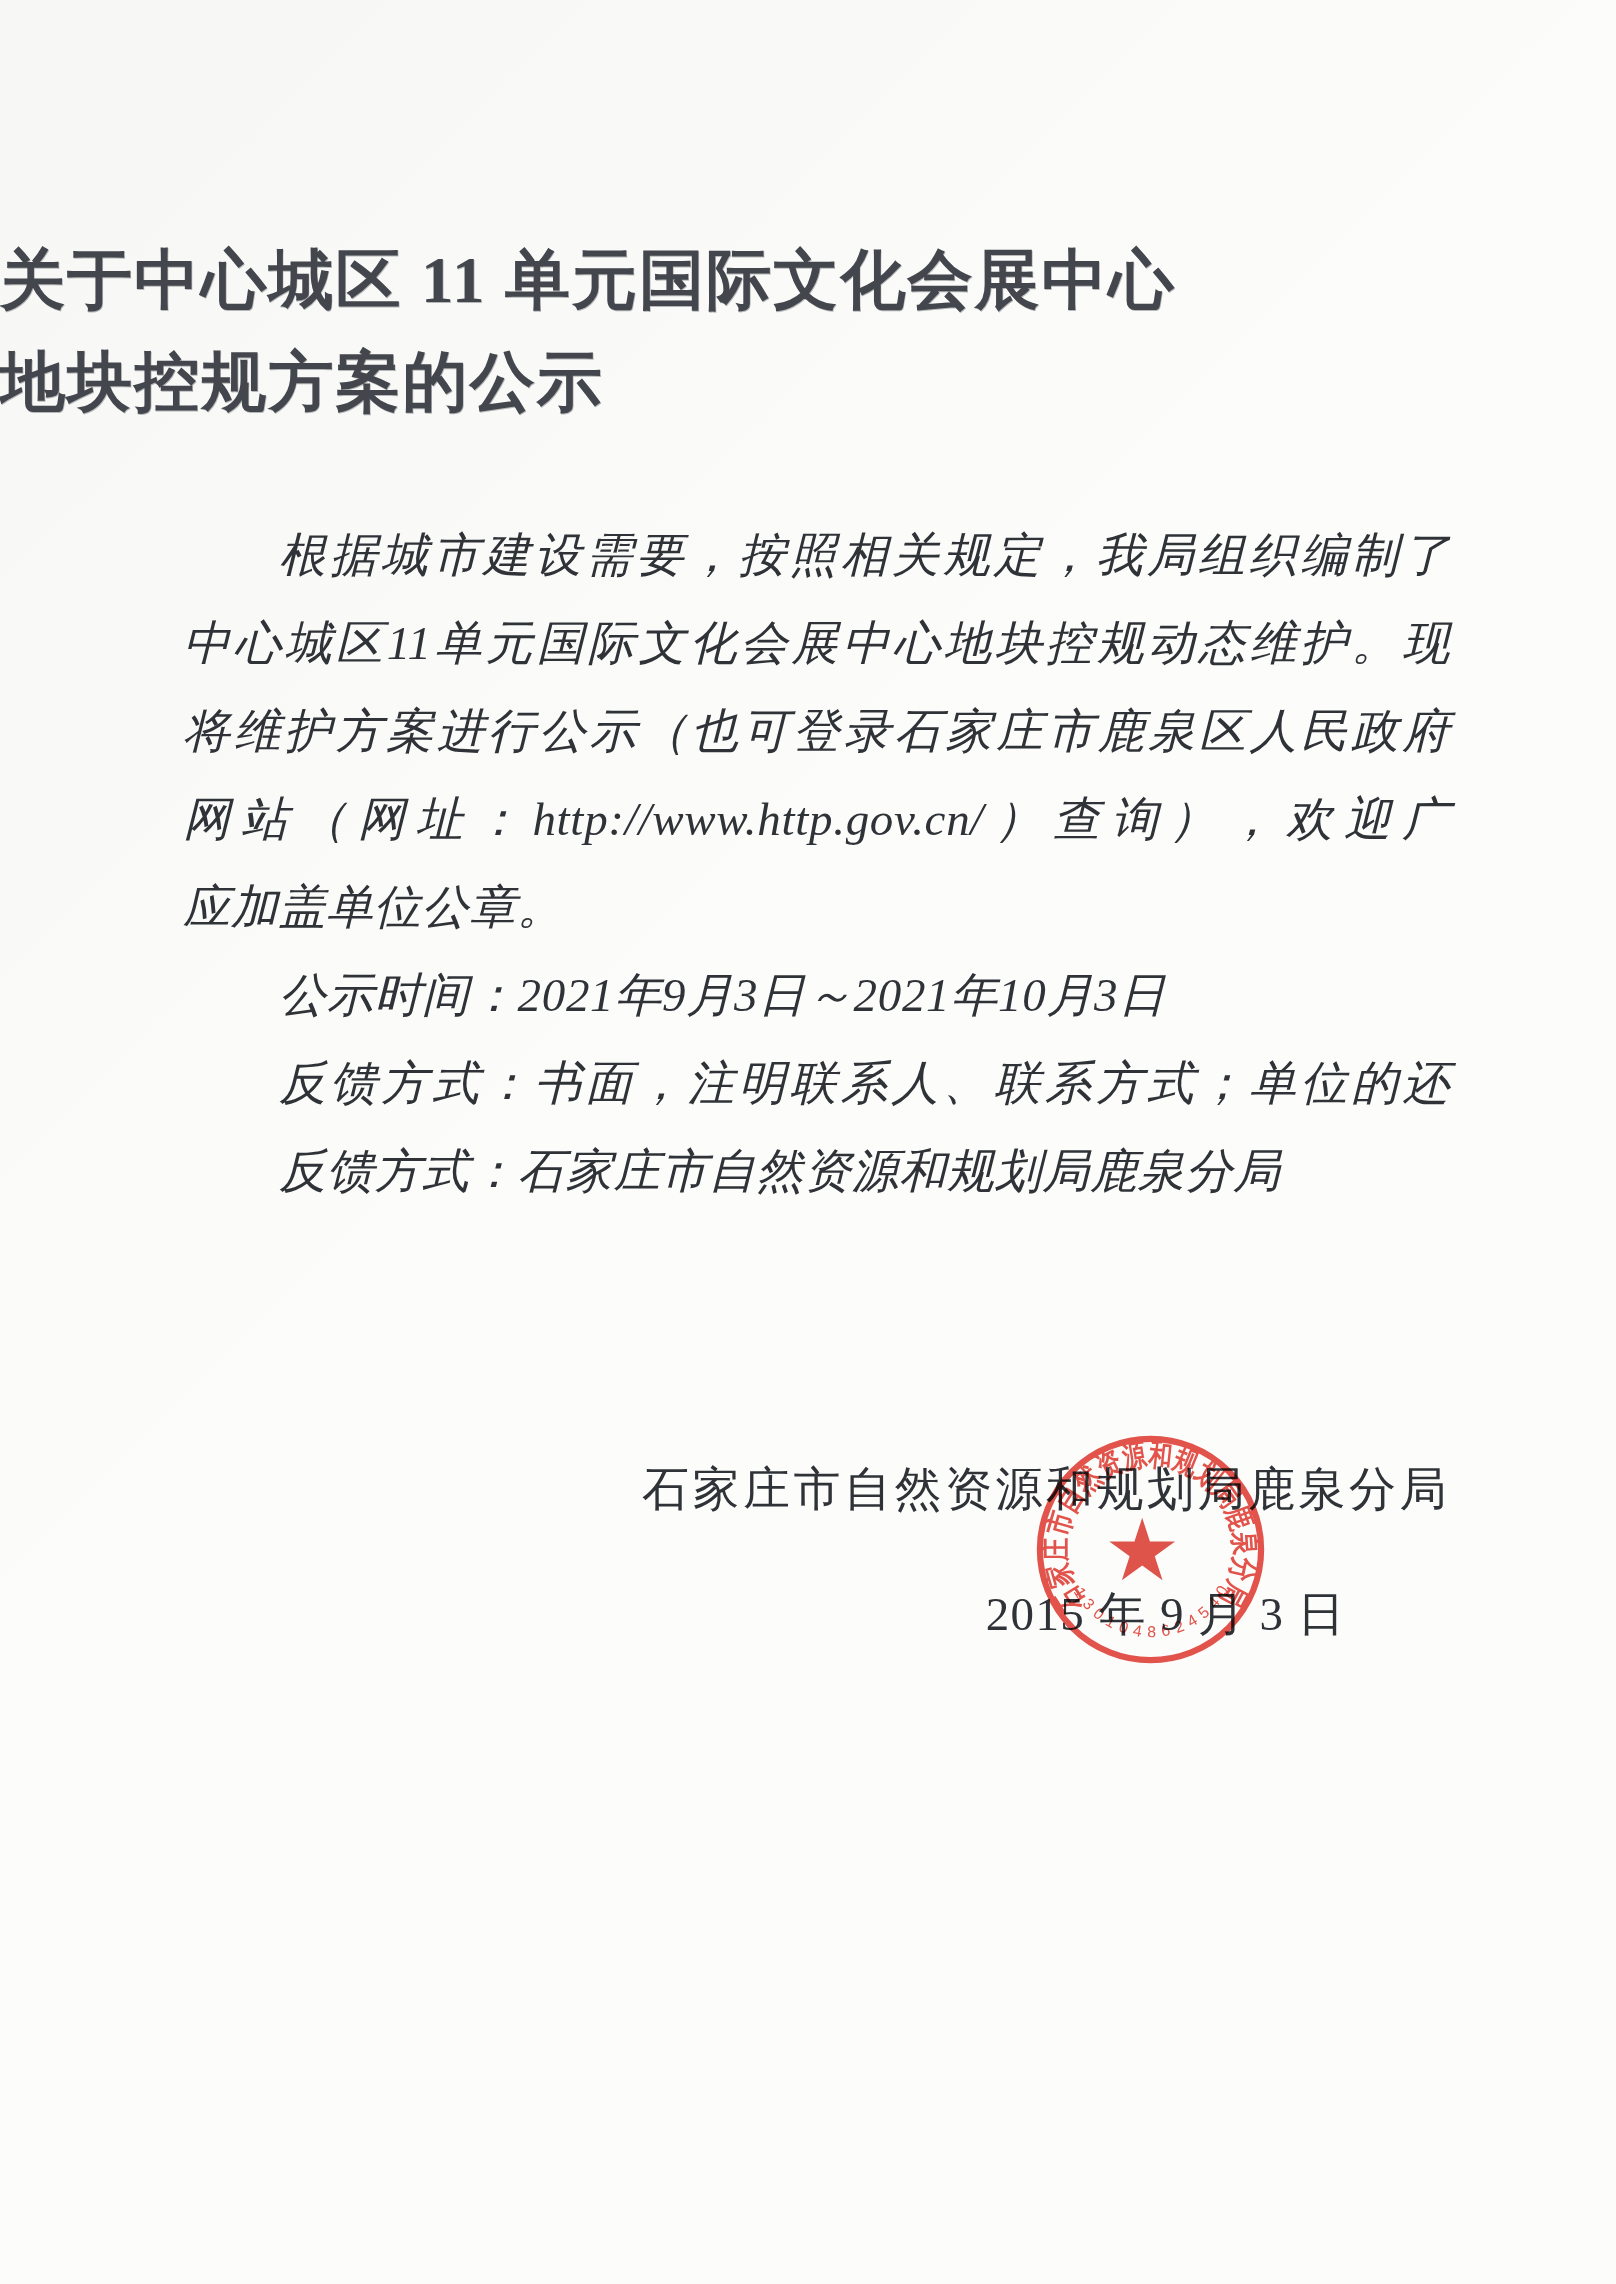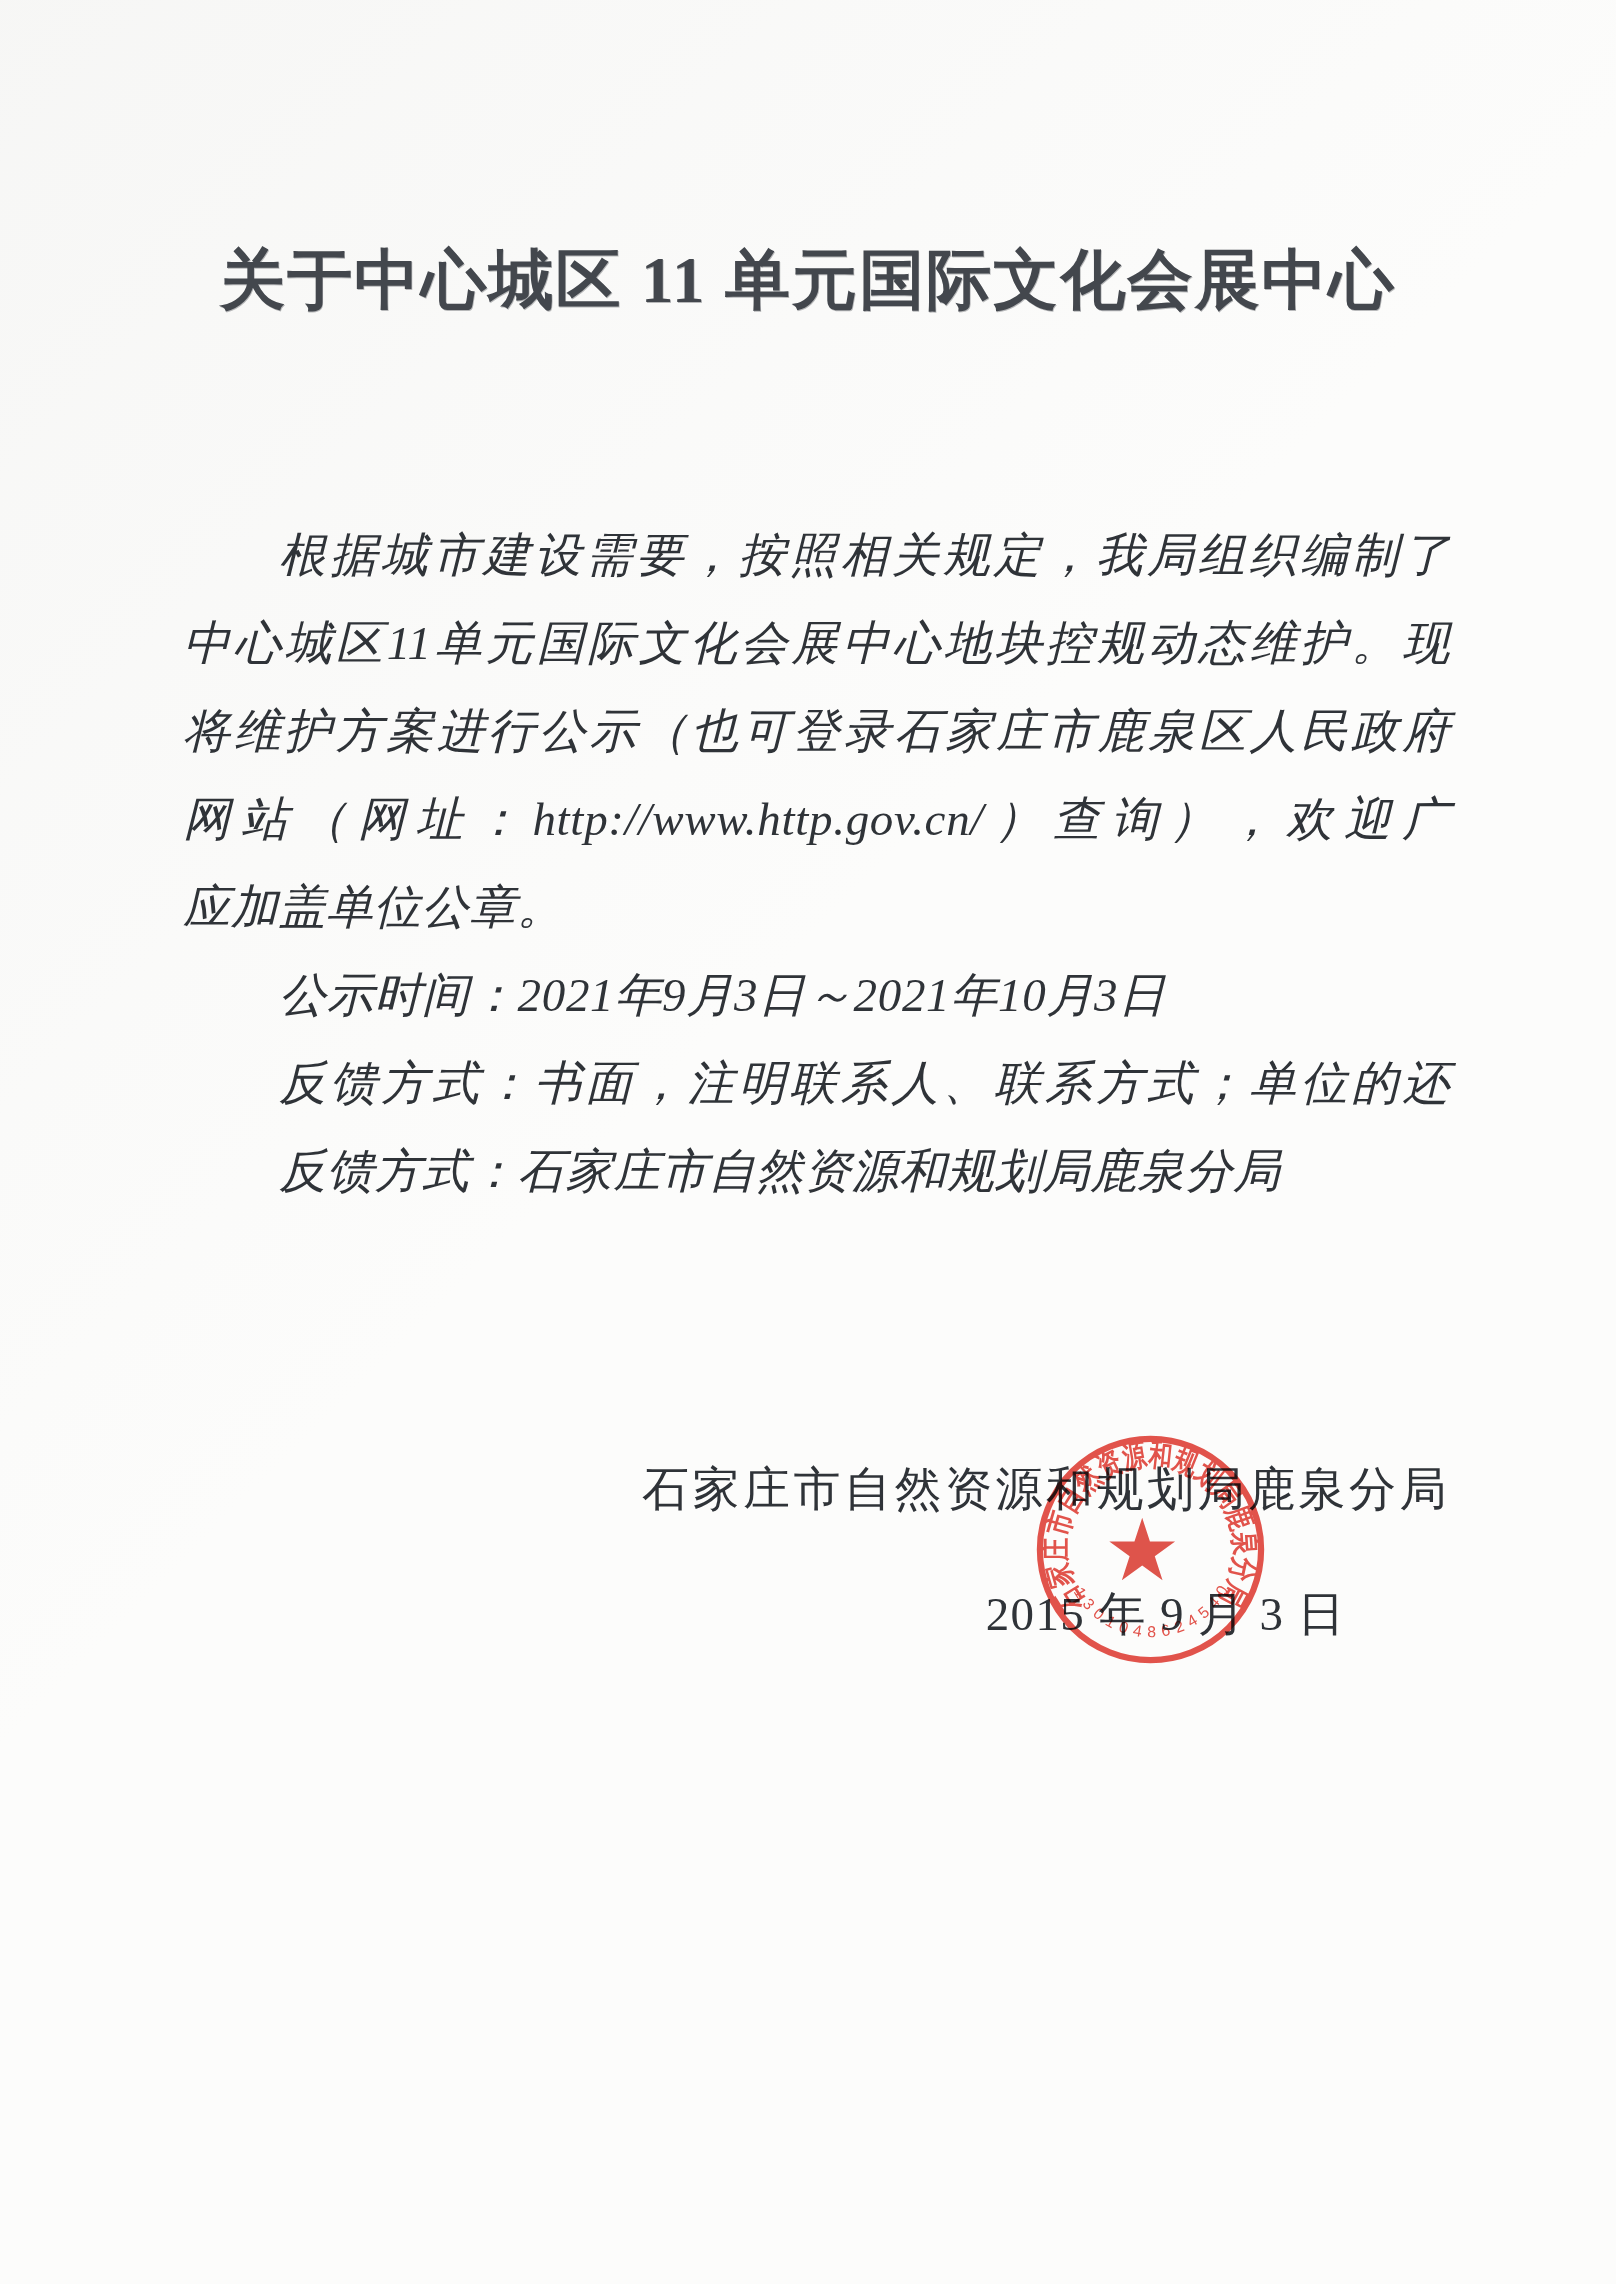--- a/index.html
+++ b/index.html
@@ -13,21 +13,20 @@
   }
   
   .page::before{
     content:"";position:absolute;inset:0;
     background:linear-gradient(135deg, rgba(230,230,228,.25) 0%, rgba(255,255,255,0) 45%);
     pointer-events:none;
   }
   .doc-title{
     position:absolute;top:229px;left:0;width:100%;
     margin:0;
-    text-align:center;
     color:#43474d;
     font-size:65px;
     font-weight:bold;
     line-height:102px;
     letter-spacing:2.1px;
     text-shadow:0.7px 0.7px 0 rgba(60,64,70,.35);
   }
   .doc-title .title-line{display:block;}
   .doc-body{
     position:absolute;
@@ -62,20 +61,21 @@
   .seal-arc-text{fill:#e2453c;font-size:44px;font-weight:bold;letter-spacing:0;}
   .seal-code{fill:#e2453c;font-size:23px;font-family:"Liberation Sans","DejaVu Sans",sans-serif;}
 </style>
 </head>
 <body>
 
 <div class="page">
 
   <h1 class="doc-title">
     <span class="title-line">关于中心城区 11 单元国际文化会展中心</span>
+    <span class="title-line">地块控规方案的公示</span>
   </h1>
 
   <div class="doc-body">
     <p class="line indent fill">根据城市建设需要，按照相关规定，我局组织编制了</p>
     <p class="line fill">中心城区11单元国际文化会展中心地块控规动态维护。现</p>
     <p class="line fill">将维护方案进行公示（也可登录石家庄市鹿泉区人民政府</p>
     <p class="line fill">网站（网址：http://www.http.gov.cn/）查询），欢迎广</p>
     <p class="line">应加盖单位公章。</p>
     <p class="line indent">公示时间：2021年9月3日～2021年10月3日</p>
     <p class="line indent fill">反馈方式：书面，注明联系人、联系方式；单位的还</p>

